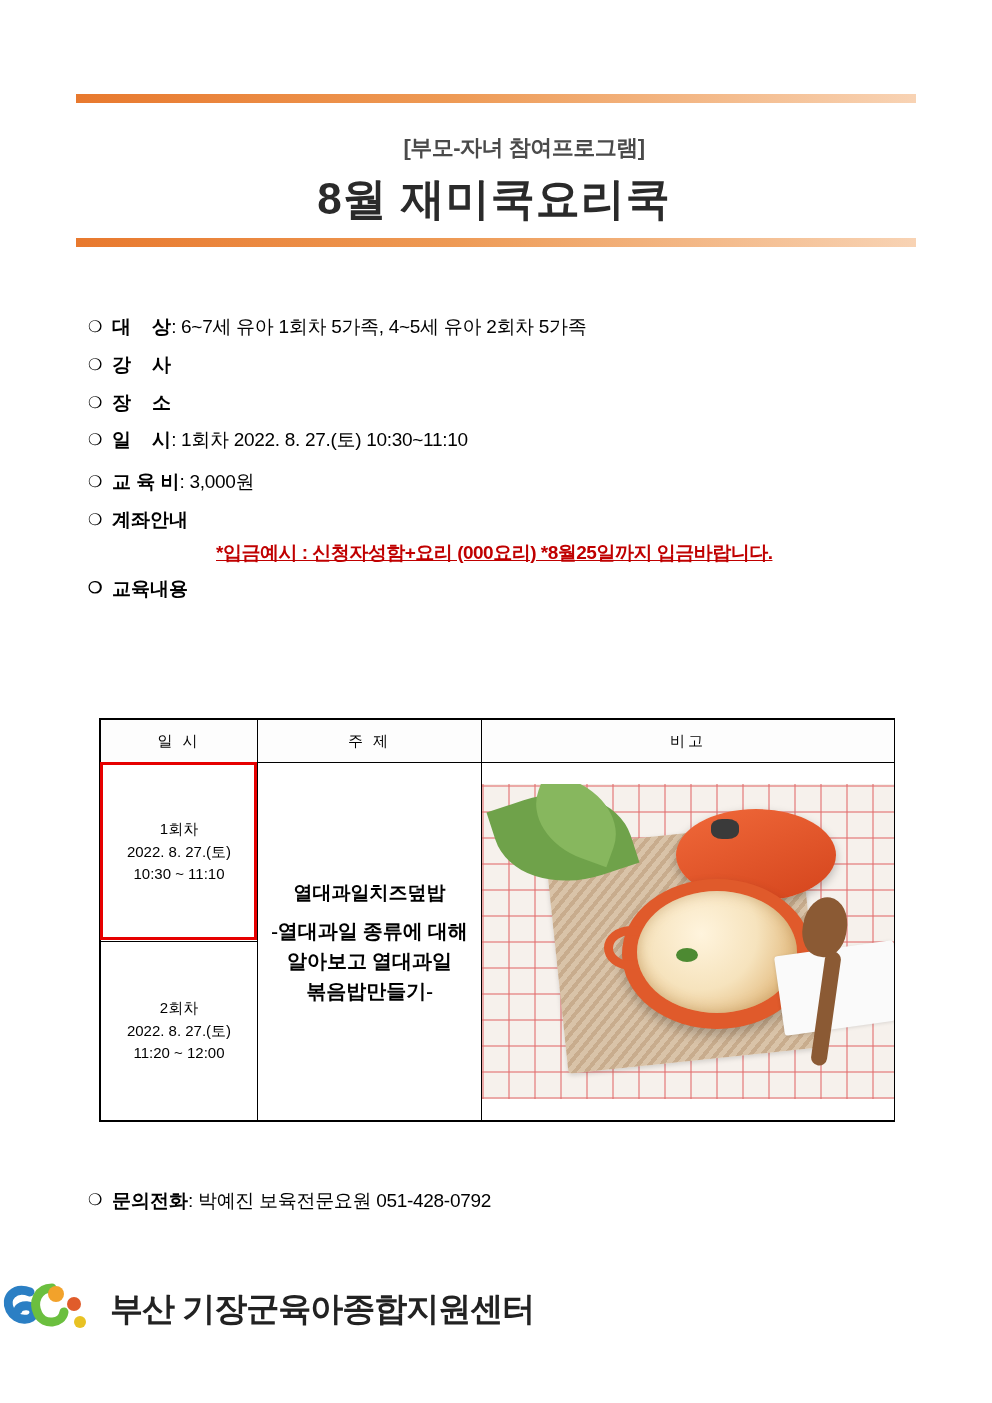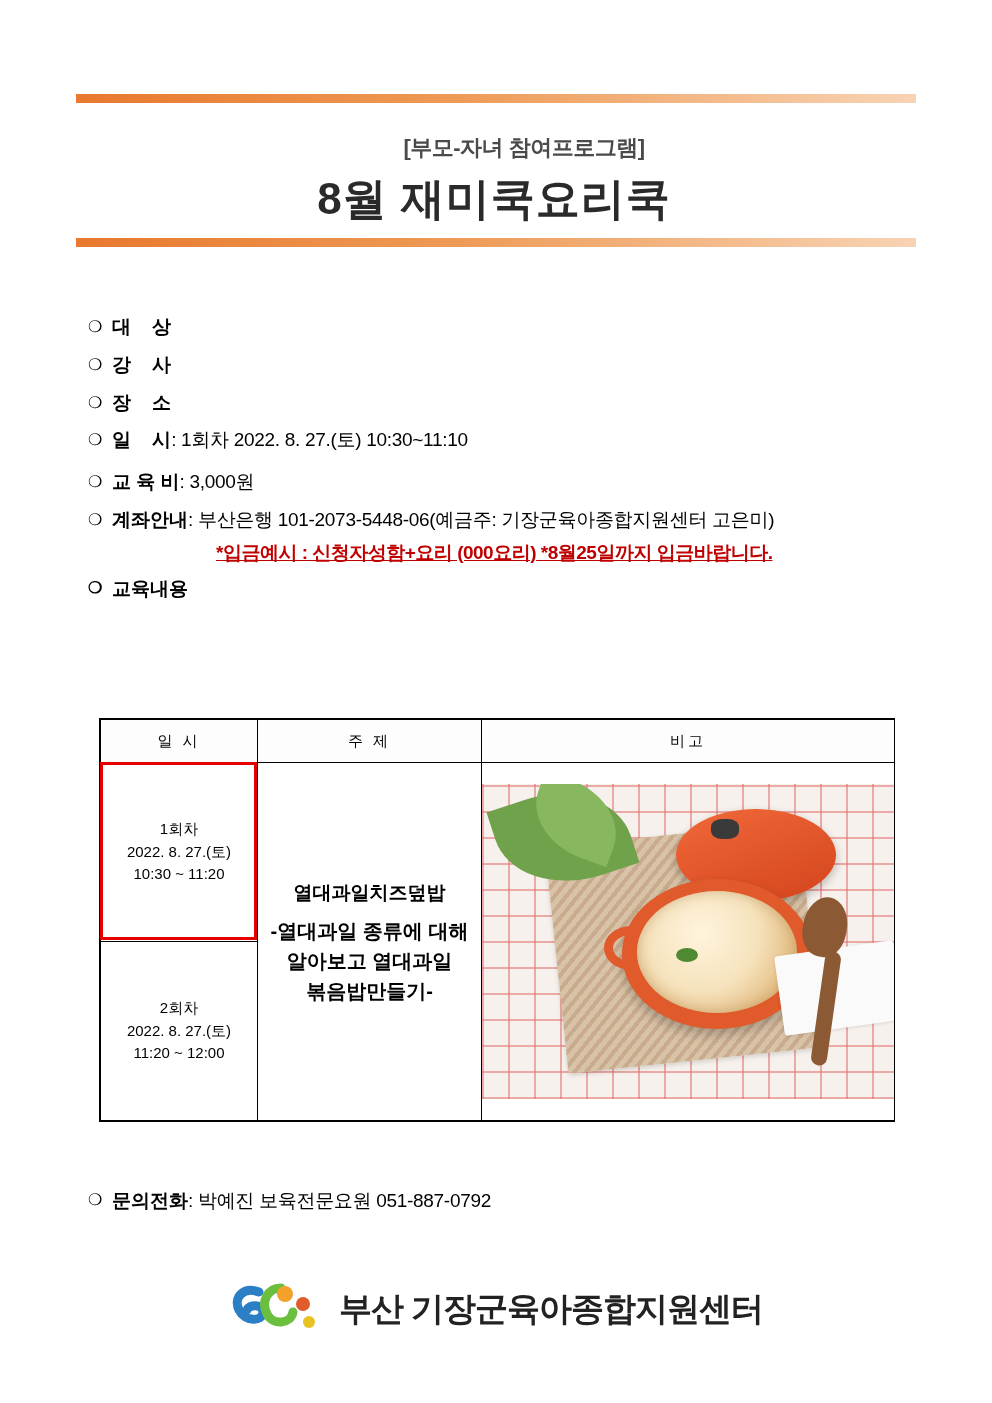--- a/index.html
+++ b/index.html
@@ -158,20 +158,21 @@
     width: 157px;
     height: 178px;
     border: 3px solid #e60000;
     box-sizing: border-box;
     pointer-events: none;
   }
   .cell-topic {
     font-size: 17px;
     line-height: 1.7;
     padding: 0 6px;
+    font-family: Liberation Serif, serif;
   }
   .topic-title {
     font-size: 19px;
     font-weight: bold;
     display: block;
     margin-bottom: 6px;
   }
   .topic-desc {
     font-size: 20px;
     font-weight: bold;
@@ -335,21 +336,20 @@
     letter-spacing: -0.3px;
   }
 
   .logo-area {
     position: absolute;
     top: 1278px;
     left: 0;
     width: 992px;
     display: flex;
     align-items: center;
-    justify-content: center;
     gap: 14px;
   }
   .logo-mark {
     position: relative;
     width: 96px;
     height: 62px;
     flex: 0 0 96px;
   }
   .logo-text {
     font-size: 33px;
@@ -366,20 +366,21 @@
   <div class="header-rule top"></div>
   <div class="header-sub">[부모-자녀 참여프로그램]</div>
   <div class="header-title">8월 재미쿡요리쿡</div>
   <div class="header-rule bottom"></div>
 
   <div class="info-list">
 
     <div class="info-row">
       <span class="bullet">❍</span>
       <span class="info-label">대    상</span>
+      <span class="info-value"><span>: </span><span>6~7세 유아 1회차 5가족, 4~5세 유아 2회차 5가족</span></span>
     </div>
 
     <div class="info-row">
       <span class="bullet">❍</span>
       <span class="info-label">강    사</span>
     </div>
 
     <div class="info-row">
       <span class="bullet">❍</span>
       <span class="info-label">장    소</span>
@@ -395,21 +396,20 @@
 
     <div class="info-row" style="margin-top:18px;">
       <span class="bullet">❍</span>
       <span class="info-label">교 육 비</span>
       <span class="info-value"><span>: </span><span>3,000원</span></span>
     </div>
 
     <div class="info-row" style="margin-bottom:0;">
       <span class="bullet">❍</span>
       <span class="info-label">계좌안내</span>
-      <span class="info-value"><span>: </span><span>부산은행 101-2073-5448-06(예금주: 기장군육아종합지원센터 고은미)</span></span>
     </div>
 
     <div class="notice">*입금예시 : 신청자성함+요리 (000요리) *8월25일까지 입금바랍니다.</div>
 
     <div class="section-head">
       <span class="bullet">❍</span>
       <span>교육내용</span>
     </div>
   </div>
 
@@ -424,21 +424,21 @@
         <tr class="th-row">
           <td>일  시</td>
           <td>주  제</td>
           <td>비고</td>
         </tr>
         <tr>
           <td class="cell-date">
             <div class="highlight-box"></div>
             <div>1회차</div>
             <div>2022. 8. 27.(토)</div>
-            <div>10:30 ~ 11:20</div>
+            <div>10:30 ~ 11:10</div>
           </td>
           <td class="cell-topic" rowspan="2">
             <span class="topic-title">열대과일치즈덮밥</span>
             <span class="topic-desc">-열대과일 종류에 대해</span>
             <span class="topic-desc">알아보고 열대과일</span>
             <span class="topic-desc">볶음밥만들기-</span>
           </td>
           <td class="cell-note" rowspan="2">
             <div class="photo">
               <div class="cloth"></div>
@@ -465,21 +465,21 @@
             <div>11:20 ~ 12:00</div>
           </td>
         </tr>
       </tbody>
     </table>
   </div>
 
   <div class="contact-row">
     <span class="bullet">❍</span>
     <span class="contact-label">문의전화</span>
-    <span class="contact-value"><span>: </span><span>박예진 보육전문요원 051-887-0792</span></span>
+    <span class="contact-value"><span>: </span><span>박예진 보육전문요원 051-428-0792</span></span>
   </div>
 
   <div class="logo-area">
     <div class="logo-mark">
       <svg width="96" height="62" viewBox="0 0 96 62" xmlns="http://www.w3.org/2000/svg">
         <path d="M30 14 C14 8, 4 20, 10 32 C16 44, 34 44, 34 34 C34 26, 20 26, 18 32" fill="none" stroke="#2b7fc4" stroke-width="9" stroke-linecap="round"></path>
         <path d="M52 10 C38 10, 32 24, 38 36 C44 48, 62 46, 64 34" fill="none" stroke="#6bbf3f" stroke-width="9" stroke-linecap="round"></path>
         <circle cx="56" cy="16" r="8" fill="#f2a22b"></circle>
         <circle cx="74" cy="26" r="7" fill="#e05c2b"></circle>
         <circle cx="80" cy="44" r="6" fill="#e8c223"></circle>

